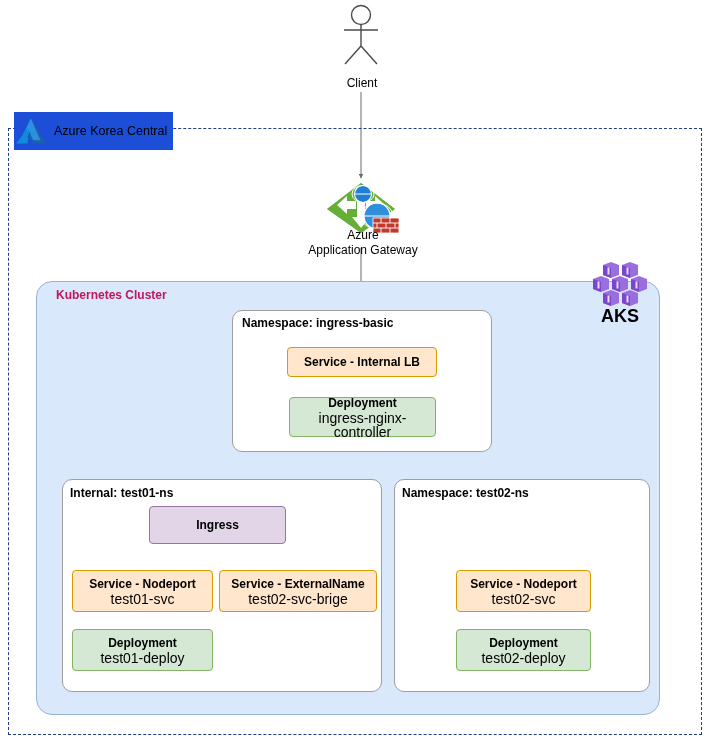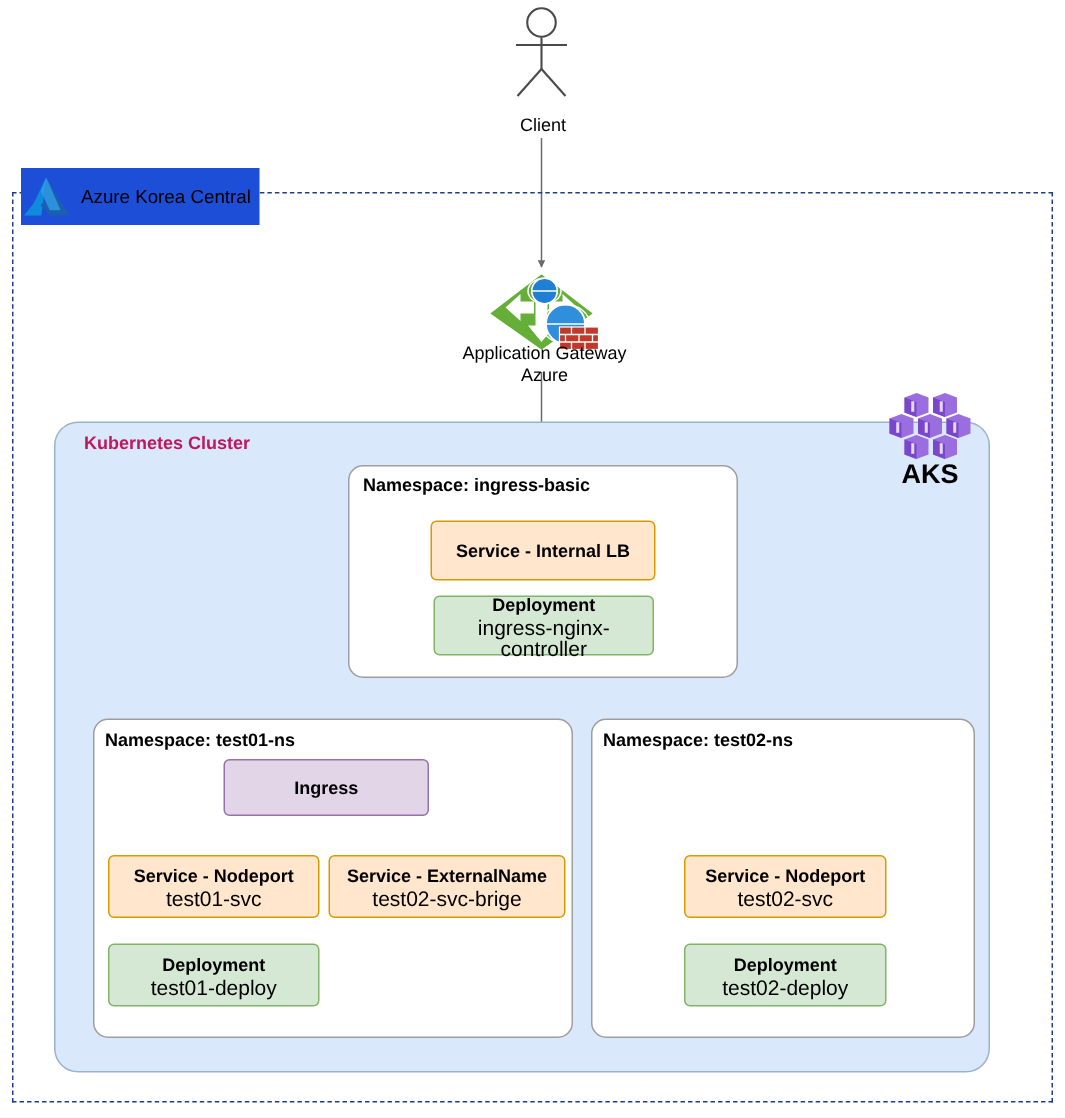--- a/index.html
+++ b/index.html
@@ -123,21 +123,21 @@
     color: #000000;
   }
   .node .t1 { font-size: 12px; font-weight: bold; line-height: 15px; }
   .node .t2 { font-size: 14px; line-height: 14px; }
   .node.one-line .t1 { font-weight: bold; }
 
   .node-service { background: #ffe6cc; border: 1px solid #d79b00; }
   .node-deployment { background: #d5e8d4; border: 1px solid #82b366; }
   .node-ingress { background: #e1d5e7; border: 1px solid #9673a6; }
 
-  #node-internal-lb { left: 287px; top: 347px; width: 150px; height: 40px; align-items: center; }
+  #node-internal-lb { left: 287px; top: 347px; width: 150px; height: 30px; align-items: center; }
   #node-nginx-deploy { left: 289px; top: 397px; width: 147px; height: 40px; }
   #node-ingress { left: 149px; top: 506px; width: 137px; height: 38px; }
   #node-test01-svc { left: 72px; top: 570px; width: 141px; height: 42px; }
   #node-test02-bridge { left: 219px; top: 570px; width: 158px; height: 42px; }
   #node-test01-deploy { left: 72px; top: 629px; width: 141px; height: 42px; }
   #node-test02-svc { left: 456px; top: 570px; width: 135px; height: 42px; }
   #node-test02-deploy { left: 456px; top: 629px; width: 135px; height: 42px; }
 
   
   #connectors {
@@ -222,22 +222,22 @@
       <line x1="56" y1="37" x2="56" y2="42" stroke="#ffffff" stroke-width="0.9"></line>
       <line x1="65" y1="37" x2="65" y2="42" stroke="#ffffff" stroke-width="0.9"></line>
       <line x1="52" y1="42" x2="52" y2="47" stroke="#ffffff" stroke-width="0.9"></line>
       <line x1="61" y1="42" x2="61" y2="47" stroke="#ffffff" stroke-width="0.9"></line>
       <line x1="70" y1="42" x2="70" y2="47" stroke="#ffffff" stroke-width="0.9"></line>
       <line x1="56" y1="47" x2="56" y2="52" stroke="#ffffff" stroke-width="0.9"></line>
       <line x1="65" y1="47" x2="65" y2="52" stroke="#ffffff" stroke-width="0.9"></line>
     </g>
   </svg>
   <div id="appgw-label" class="abs">
+    <div>Azure</div>
     <div>Application Gateway</div>
-    <div>Azure</div>
   </div>
 
   <div id="k8s-cluster" class="abs"></div>
   <div id="k8s-cluster-label" class="abs">Kubernetes Cluster</div>
 
   <svg id="aks-icon" class="abs" viewBox="0 0 56 44">
     <g>
 
       <g transform="translate(11,0)">
         <path d="M0 3 L8 0 L16 3 L16 13 L8 16 L0 13 Z" fill="#9b6ee0"></path>
@@ -286,21 +286,21 @@
   <div id="node-internal-lb" class="abs node node-service one-line">
     <span class="t1">Service - Internal LB</span>
   </div>
 
   <div id="node-nginx-deploy" class="abs node node-deployment">
     <span class="t1">Deployment</span>
     <span class="t2">ingress-nginx-controller</span>
   </div>
 
   <div id="ns-test01" class="abs namespace"></div>
-  <div id="ns-test01-label" class="namespace-label">Namespace: test01-ns</div>
+  <div id="ns-test01-label" class="namespace-label">Internal: test01-ns</div>
 
   <div id="node-ingress" class="abs node node-ingress one-line">
     <span class="t1">Ingress</span>
   </div>
 
   <div id="node-test01-svc" class="abs node node-service">
     <span class="t1">Service - Nodeport</span>
     <span class="t2">test01-svc</span>
   </div>
 

